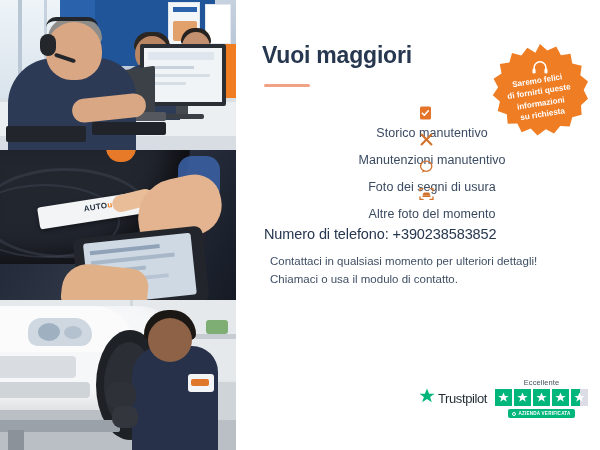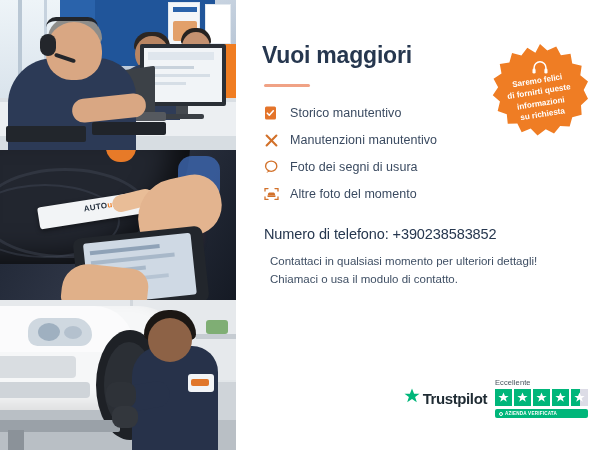--- a/index.html
+++ b/index.html
@@ -110,42 +110,42 @@
   .ph3 .badge{position:absolute;left:188px;top:74px;width:26px;height:18px;background:#f2f4f6;border-radius:3px;}
   .ph3 .badge i{position:absolute;left:3px;top:5px;width:18px;height:7px;background:#e0762a;border-radius:2px;}
 
   
   .content { position: relative; flex: 1; height: 450px; background:#fff; padding: 40px 0 12px 26px; }
 
   .headline { font-size: 23px; font-weight: 700; color:#26374f; line-height: 1.33; letter-spacing:-.2px; }
   .rule { width: 46px; height: 3px; background:#f0a285; margin: 13px 0 13px 2px; border-radius:2px; }
 
   .list { margin: 2px 0 0 2px; }
-  .list-item { display:flex; align-items:center; height: 27px; }
+  .list-item { display:flex; align-items:center; height: 27px; flex-direction: column; }
   .li-icon { width: 26px; flex:0 0 26px; display:flex; align-items:center; justify-content:flex-start; color:#d2712a; }
   .li-label { font-size: 12.5px; color:#3a4a60; letter-spacing:.05px; }
 
   .phone { margin: 18px 0 0 2px; font-size: 14.5px; font-weight: 400; color:#26374f; letter-spacing:-.1px;}
   .sub { margin: 10px 0 0 8px; font-size: 11.5px; color:#3f4f64; line-height: 1.62; }
 
   
   .burst { position:absolute; right: 12px; top: 44px; width: 96px; height: 96px; }
   .burst .star { width:96px; height:96px; background:#ef7d24;
      clip-path: polygon(50% 0%,57.6% 6.9%,66.9% 2.7%,71.8% 11.6%,81.8% 10.2%,83.6% 20.2%,93.4% 22.6%,92% 32.5%,100% 39%,95.5% 47.9%,100% 57%,92.7% 63.7%,93.4% 73.8%,83.6% 76.2%,80.9% 85.9%,71% 85.3%,64.6% 93.1%,56% 88.7%,47.4% 95.2%,40.3% 88%,30.9% 91.9%,26.4% 82.9%,16.4% 83.2%,15.4% 73.2%,5.9% 69.7%,8.3% 60%,0.8% 53.3%,6.4% 45.1%,1.6% 36.3%,9.9% 30.7%,8.1% 20.8%,18.1% 19.2%,20.9% 9.5%,30.6% 11.9%,36.8% 3.9%,45.2% 9%);
      position:absolute; left:0; top:0;}
   .burst .headset { position:absolute; left:50%; top:16px; transform:translateX(-50%); }
   .burst .btext { position:absolute; left:0; top:31px; width:96px; transform: rotate(-9deg);
      text-align:center; color:#fff; font-size: 8.1px; font-weight:700; line-height: 1.42; }
   .burst .btext span { display:block; white-space:nowrap; }
 
   
   .tp { position:absolute; right: 12px; bottom: 32px; display:flex; align-items:center; gap:8px;}
   .tp-logo { display:flex; align-items:center; gap:3px; }
-  .tp-name { font-size: 15px; font-weight:700; color:#1f2b33; letter-spacing:-.4px; }
-  .tp-right { display:flex; flex-direction:column; }
+  .tp-name { font-size: 13px; font-weight:400; color:#1f2b33; letter-spacing:-.4px; }
+  .tp-right { display:flex; flex-direction:column; align-items:center; }
   .tp-exc { font-size: 7.5px; color:#45525c; margin-bottom:2px; letter-spacing:.1px;}
   .stars { display:flex; gap:2px; }
   .star-box { width:17px; height:17px; background:#00b67a; display:flex; align-items:center; justify-content:center; position:relative; }
   .star-box.half { background:#dcdce6; }
   .star-box.half:before { content:""; position:absolute; left:0; top:0; width:50%; height:100%; background:#00b67a; }
   .star-glyph { position:relative; z-index:2; }
   .verified { margin-top:3px; background:#00b67a; color:#fff; font-size:4.6px; font-weight:700;
      padding:2px 4px; border-radius:2px; display:flex; align-items:center; gap:2px; letter-spacing:.2px;}
   .vdot { width:4px; height:4px; border-radius:50%; border:0.7px solid #fff; display:inline-block;}
 </style>

